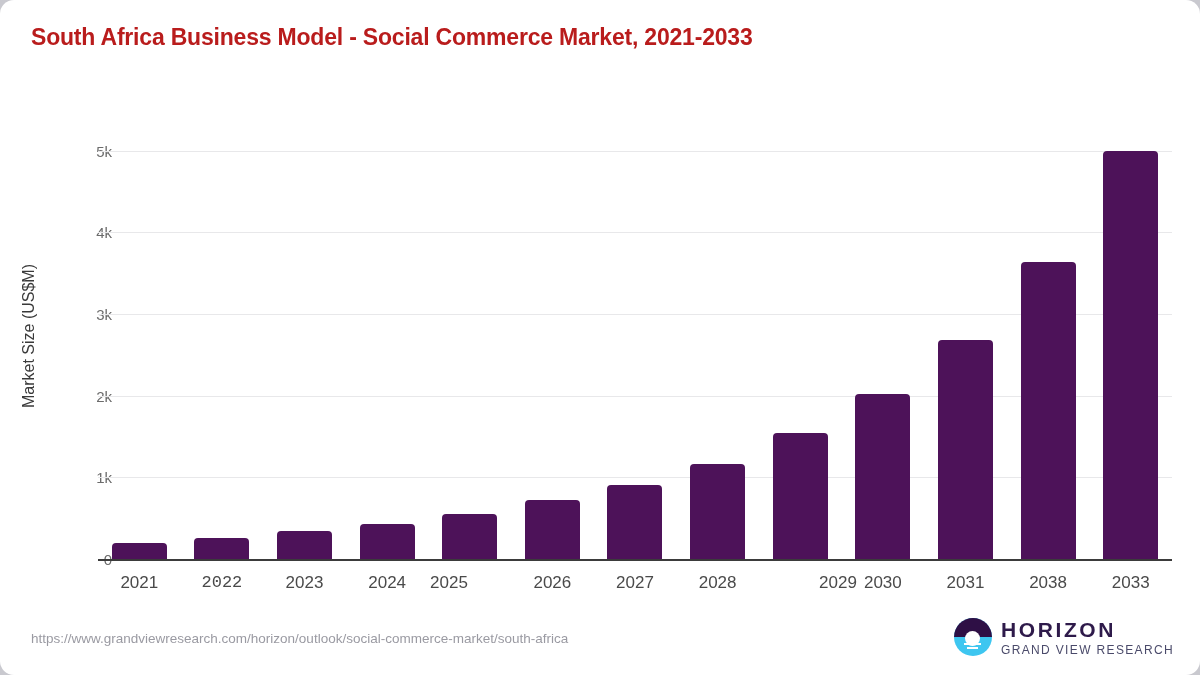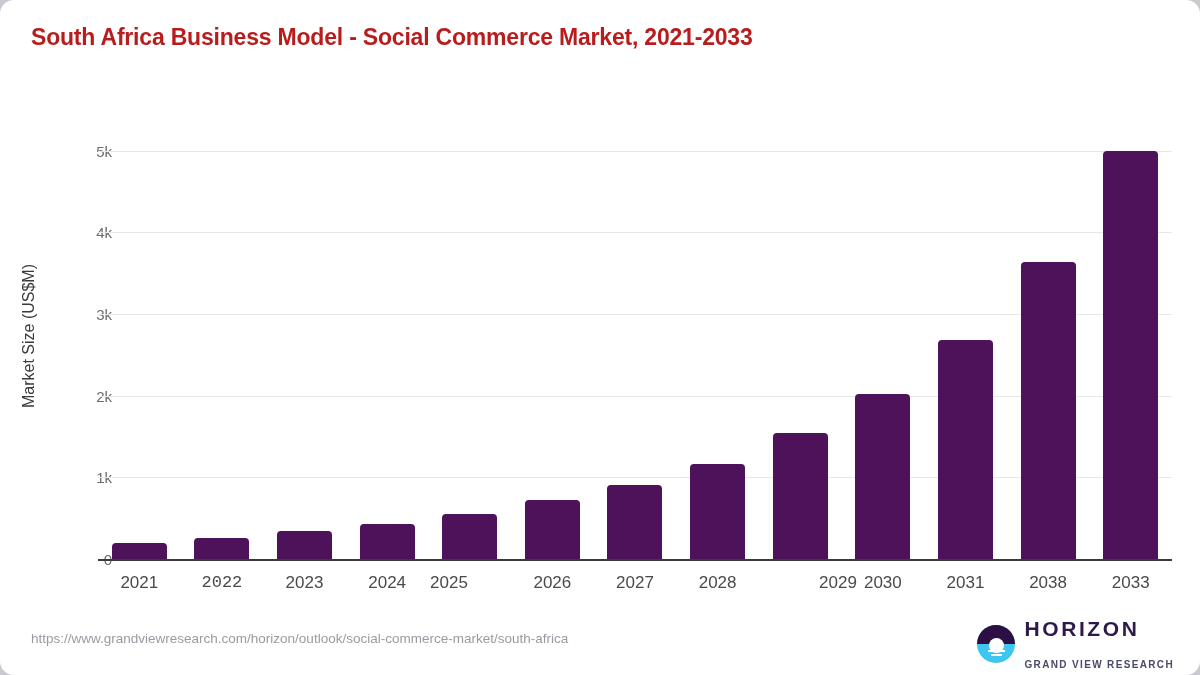--- a/index.html
+++ b/index.html
@@ -163,26 +163,26 @@
   .logo-mark .ray.r1 { top: 25px; }
   .logo-mark .ray.r2 { top: 29px; width: 11px; margin-left: -5.5px; }
   .logo-text-main {
     font-size: 21px;
     font-weight: bold;
     letter-spacing: 2.6px;
     color: #2e1a4a;
     line-height: 1;
   }
   .logo-text-sub {
-    font-size: 10px;
-    font-weight: bold;
+    font-size: 12px;
+    font-weight: normal;
     letter-spacing: 1.35px;
     color: #4a4a6a;
     line-height: 1;
-    margin-top: 21px;
+    margin-top: 4px;
   }
 </style>
 </head>
 <body>
 
 <div class="page">
 
   <div class="title">South Africa Business Model - Social Commerce Market, 2021-2033</div>
 
   <div class="ylabel">

